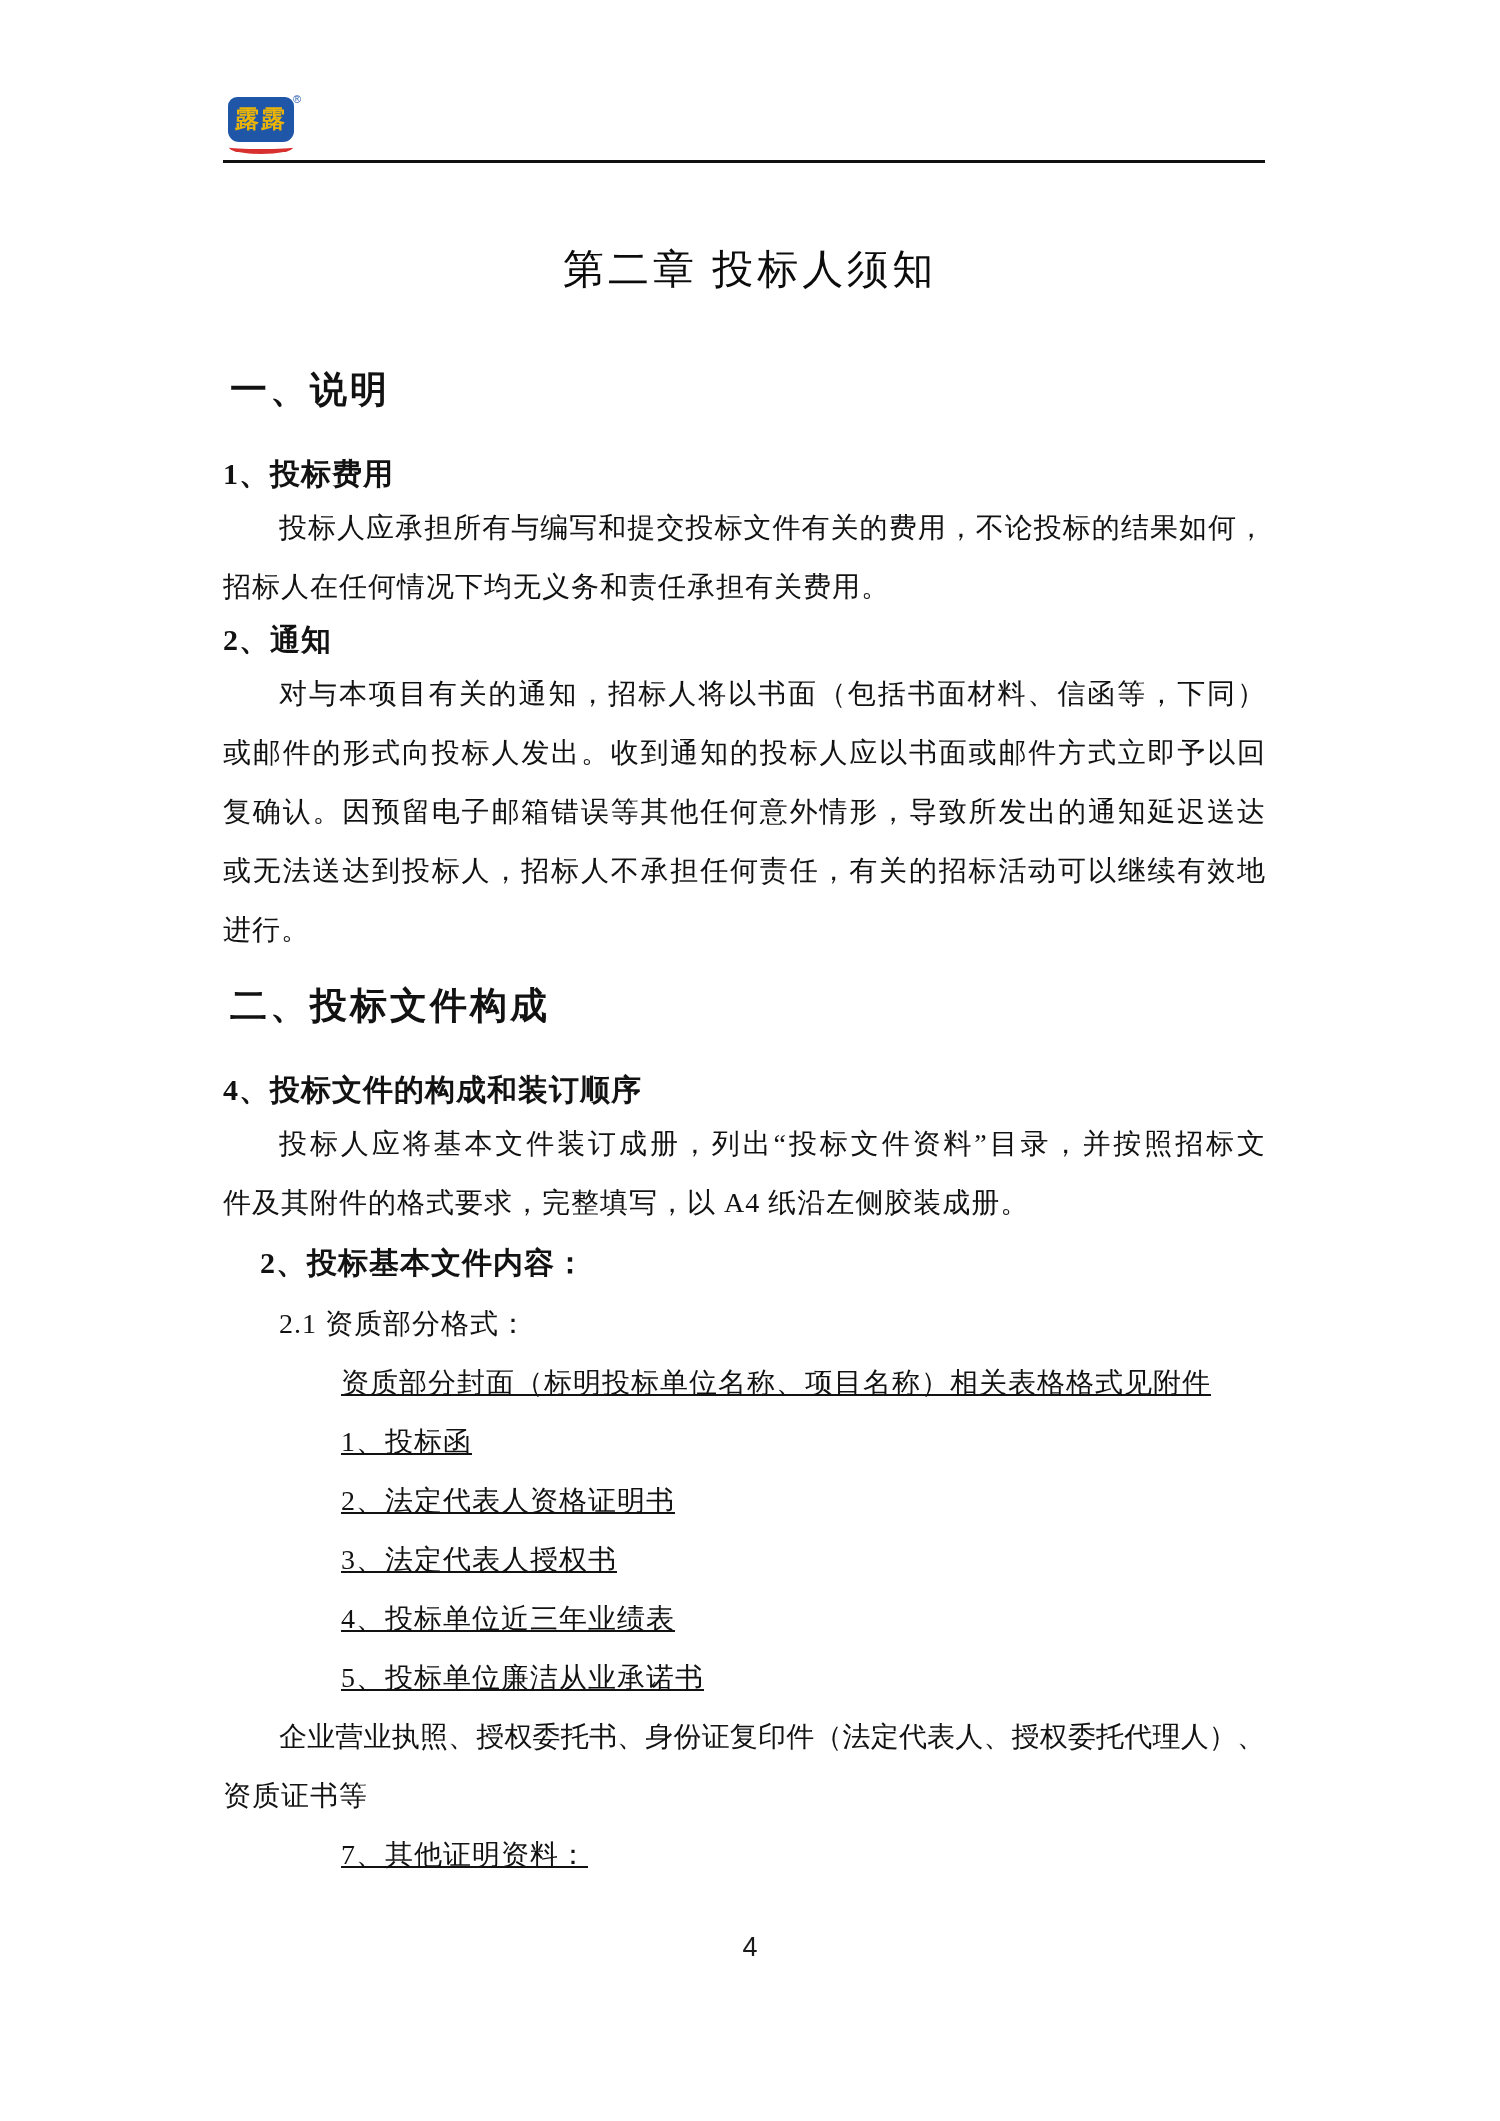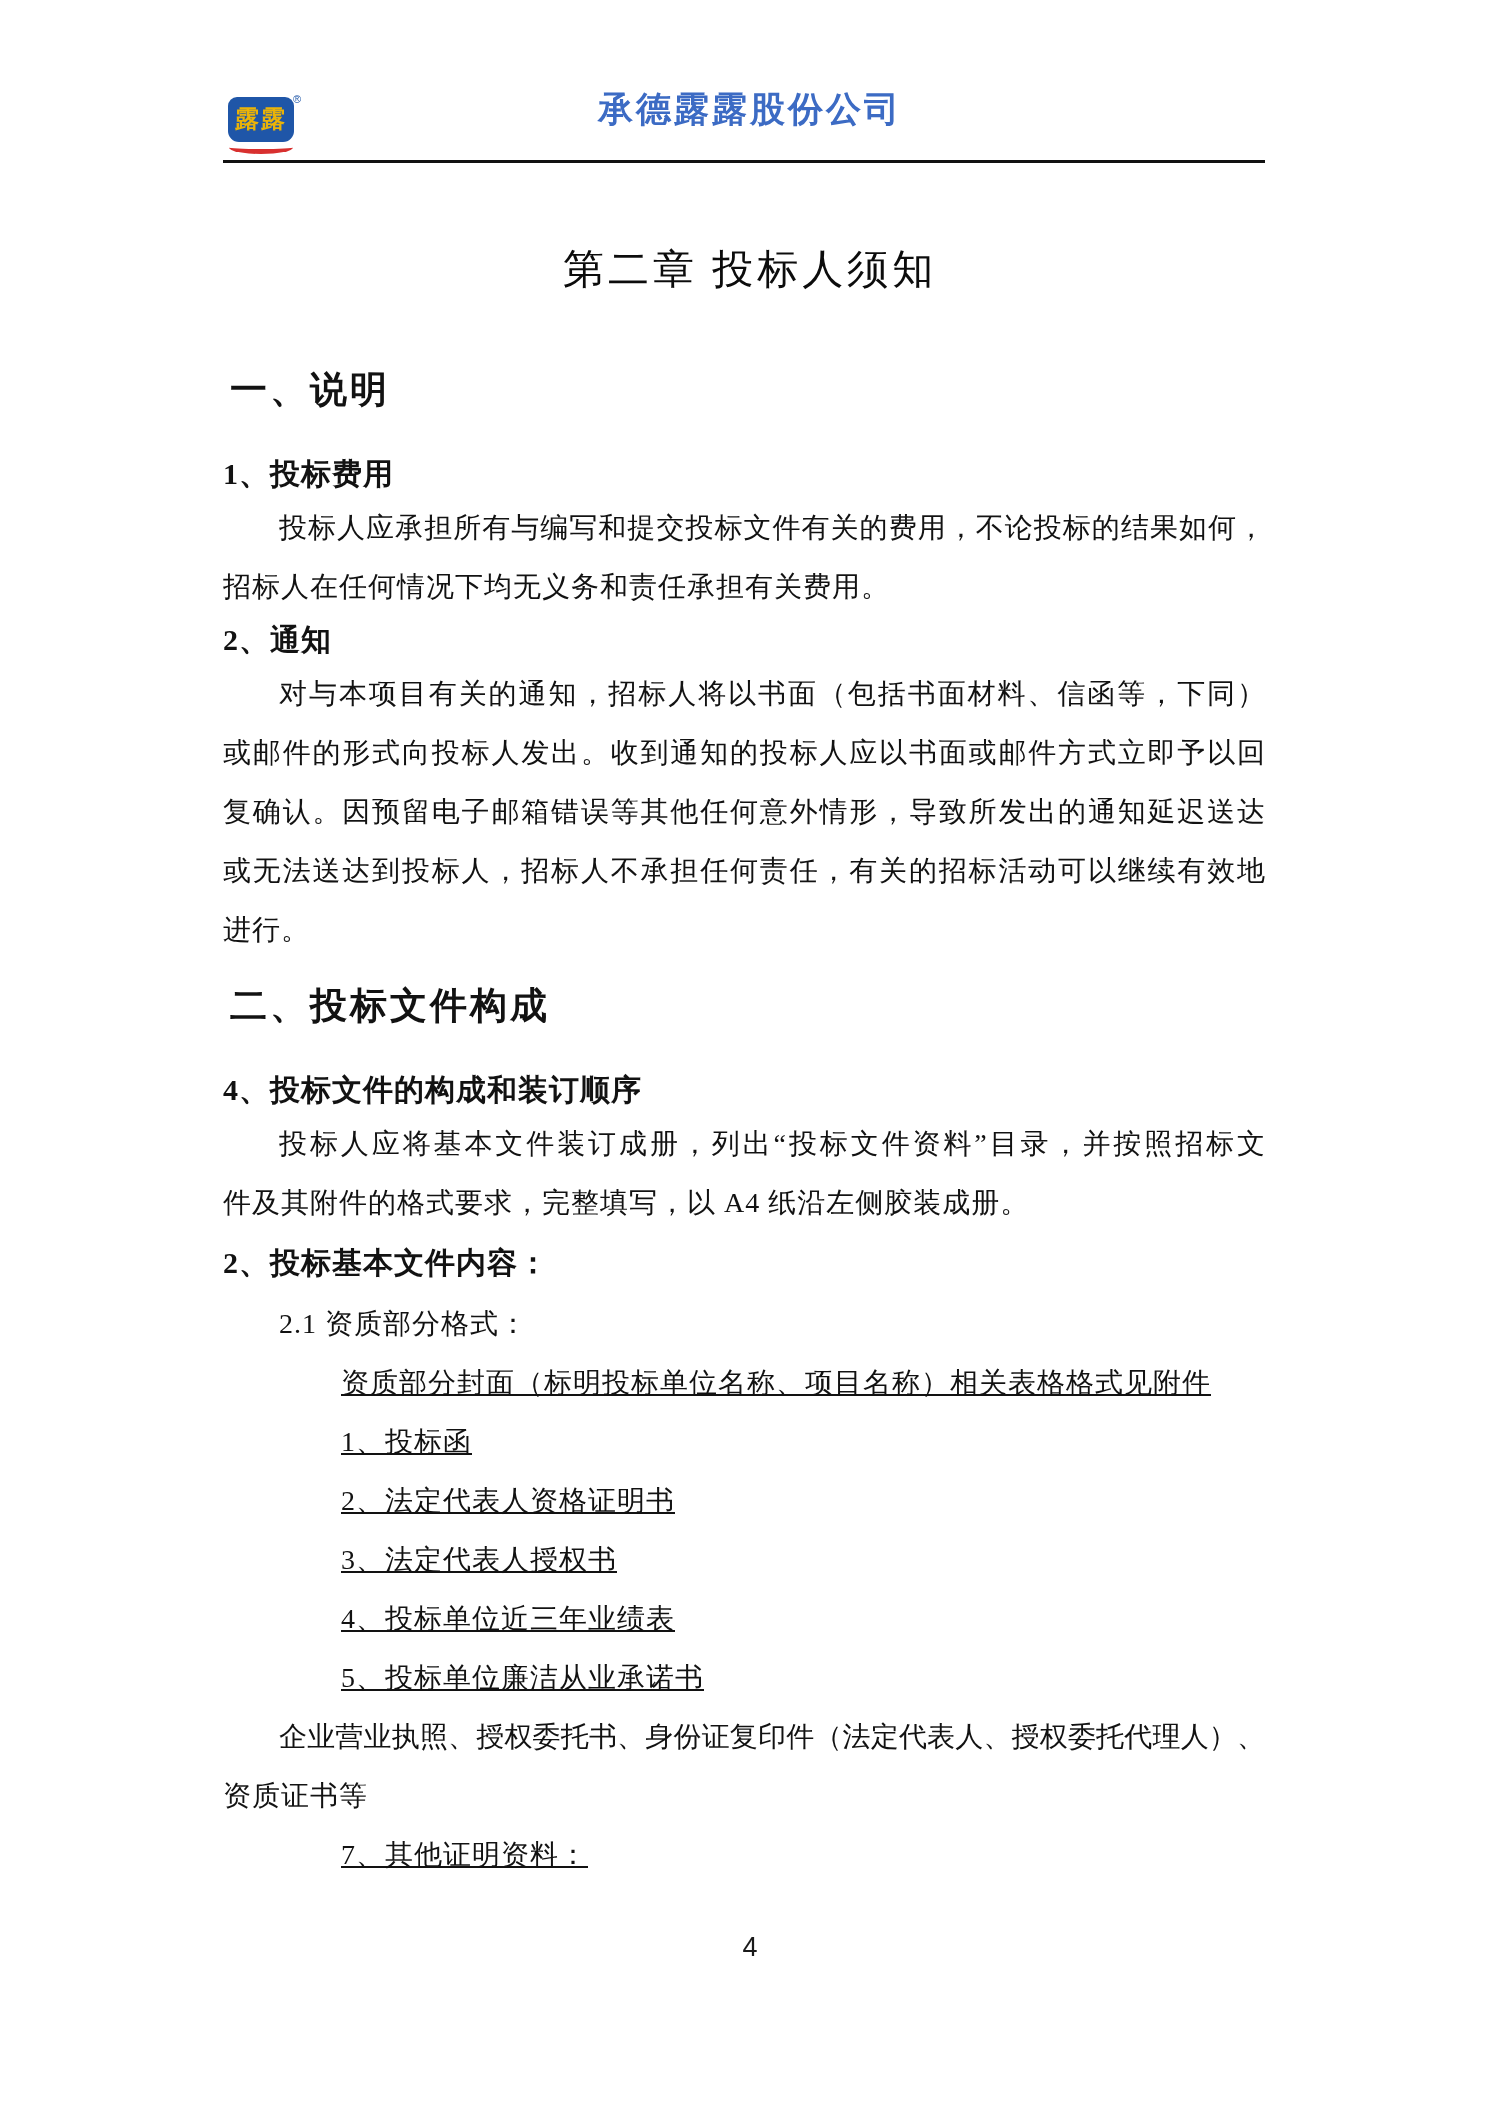--- a/index.html
+++ b/index.html
@@ -66,21 +66,21 @@
     color:var(--ink);
   }
   .blk.section{
     font-size:37px;font-weight:bold;line-height:56px;
     margin:19px 0 32px 7px;letter-spacing:3px;
   }
   .blk.heading{
     font-size:30px;font-weight:bold;line-height:48px;letter-spacing:1px;
   }
   .blk.heading-tall{
-    font-size:30px;font-weight:bold;line-height:62px;letter-spacing:1px;
+    font-size:30px;font-weight:bold;line-height:62px;letter-spacing:1px;margin-left:37px;
   }
   .ind0{padding-left:0;}
   .ind2{padding-left:56px;}
   .ind4{padding-left:118px;text-decoration:underline;}
   .just{
     text-align:justify;
     text-align-last:justify;
     letter-spacing:0;
   }
 
@@ -96,21 +96,20 @@
 
 <div class="page">
 
   <div class="logo">
     <div class="logo-box">
       <span>露露</span>
     </div>
     <div class="logo-swoosh"></div>
     <span class="logo-reg">®</span>
   </div>
-  <div class="company-name">承德露露股份公司</div>
   <div class="header-rule"></div>
 
   <div class="chapter-title">第二章 投标人须知</div>
 
   <div class="doc-body">
       <div class="blk section ind0">一、说明</div>
       <div class="blk heading ind0">1、投标费用</div>
       <div class="blk line ind2 just">投标人应承担所有与编写和提交投标文件有关的费用，不论投标的结果如何，</div>
       <div class="blk line ind0">招标人在任何情况下均无义务和责任承担有关费用。</div>
       <div class="blk heading ind0">2、通知</div>

